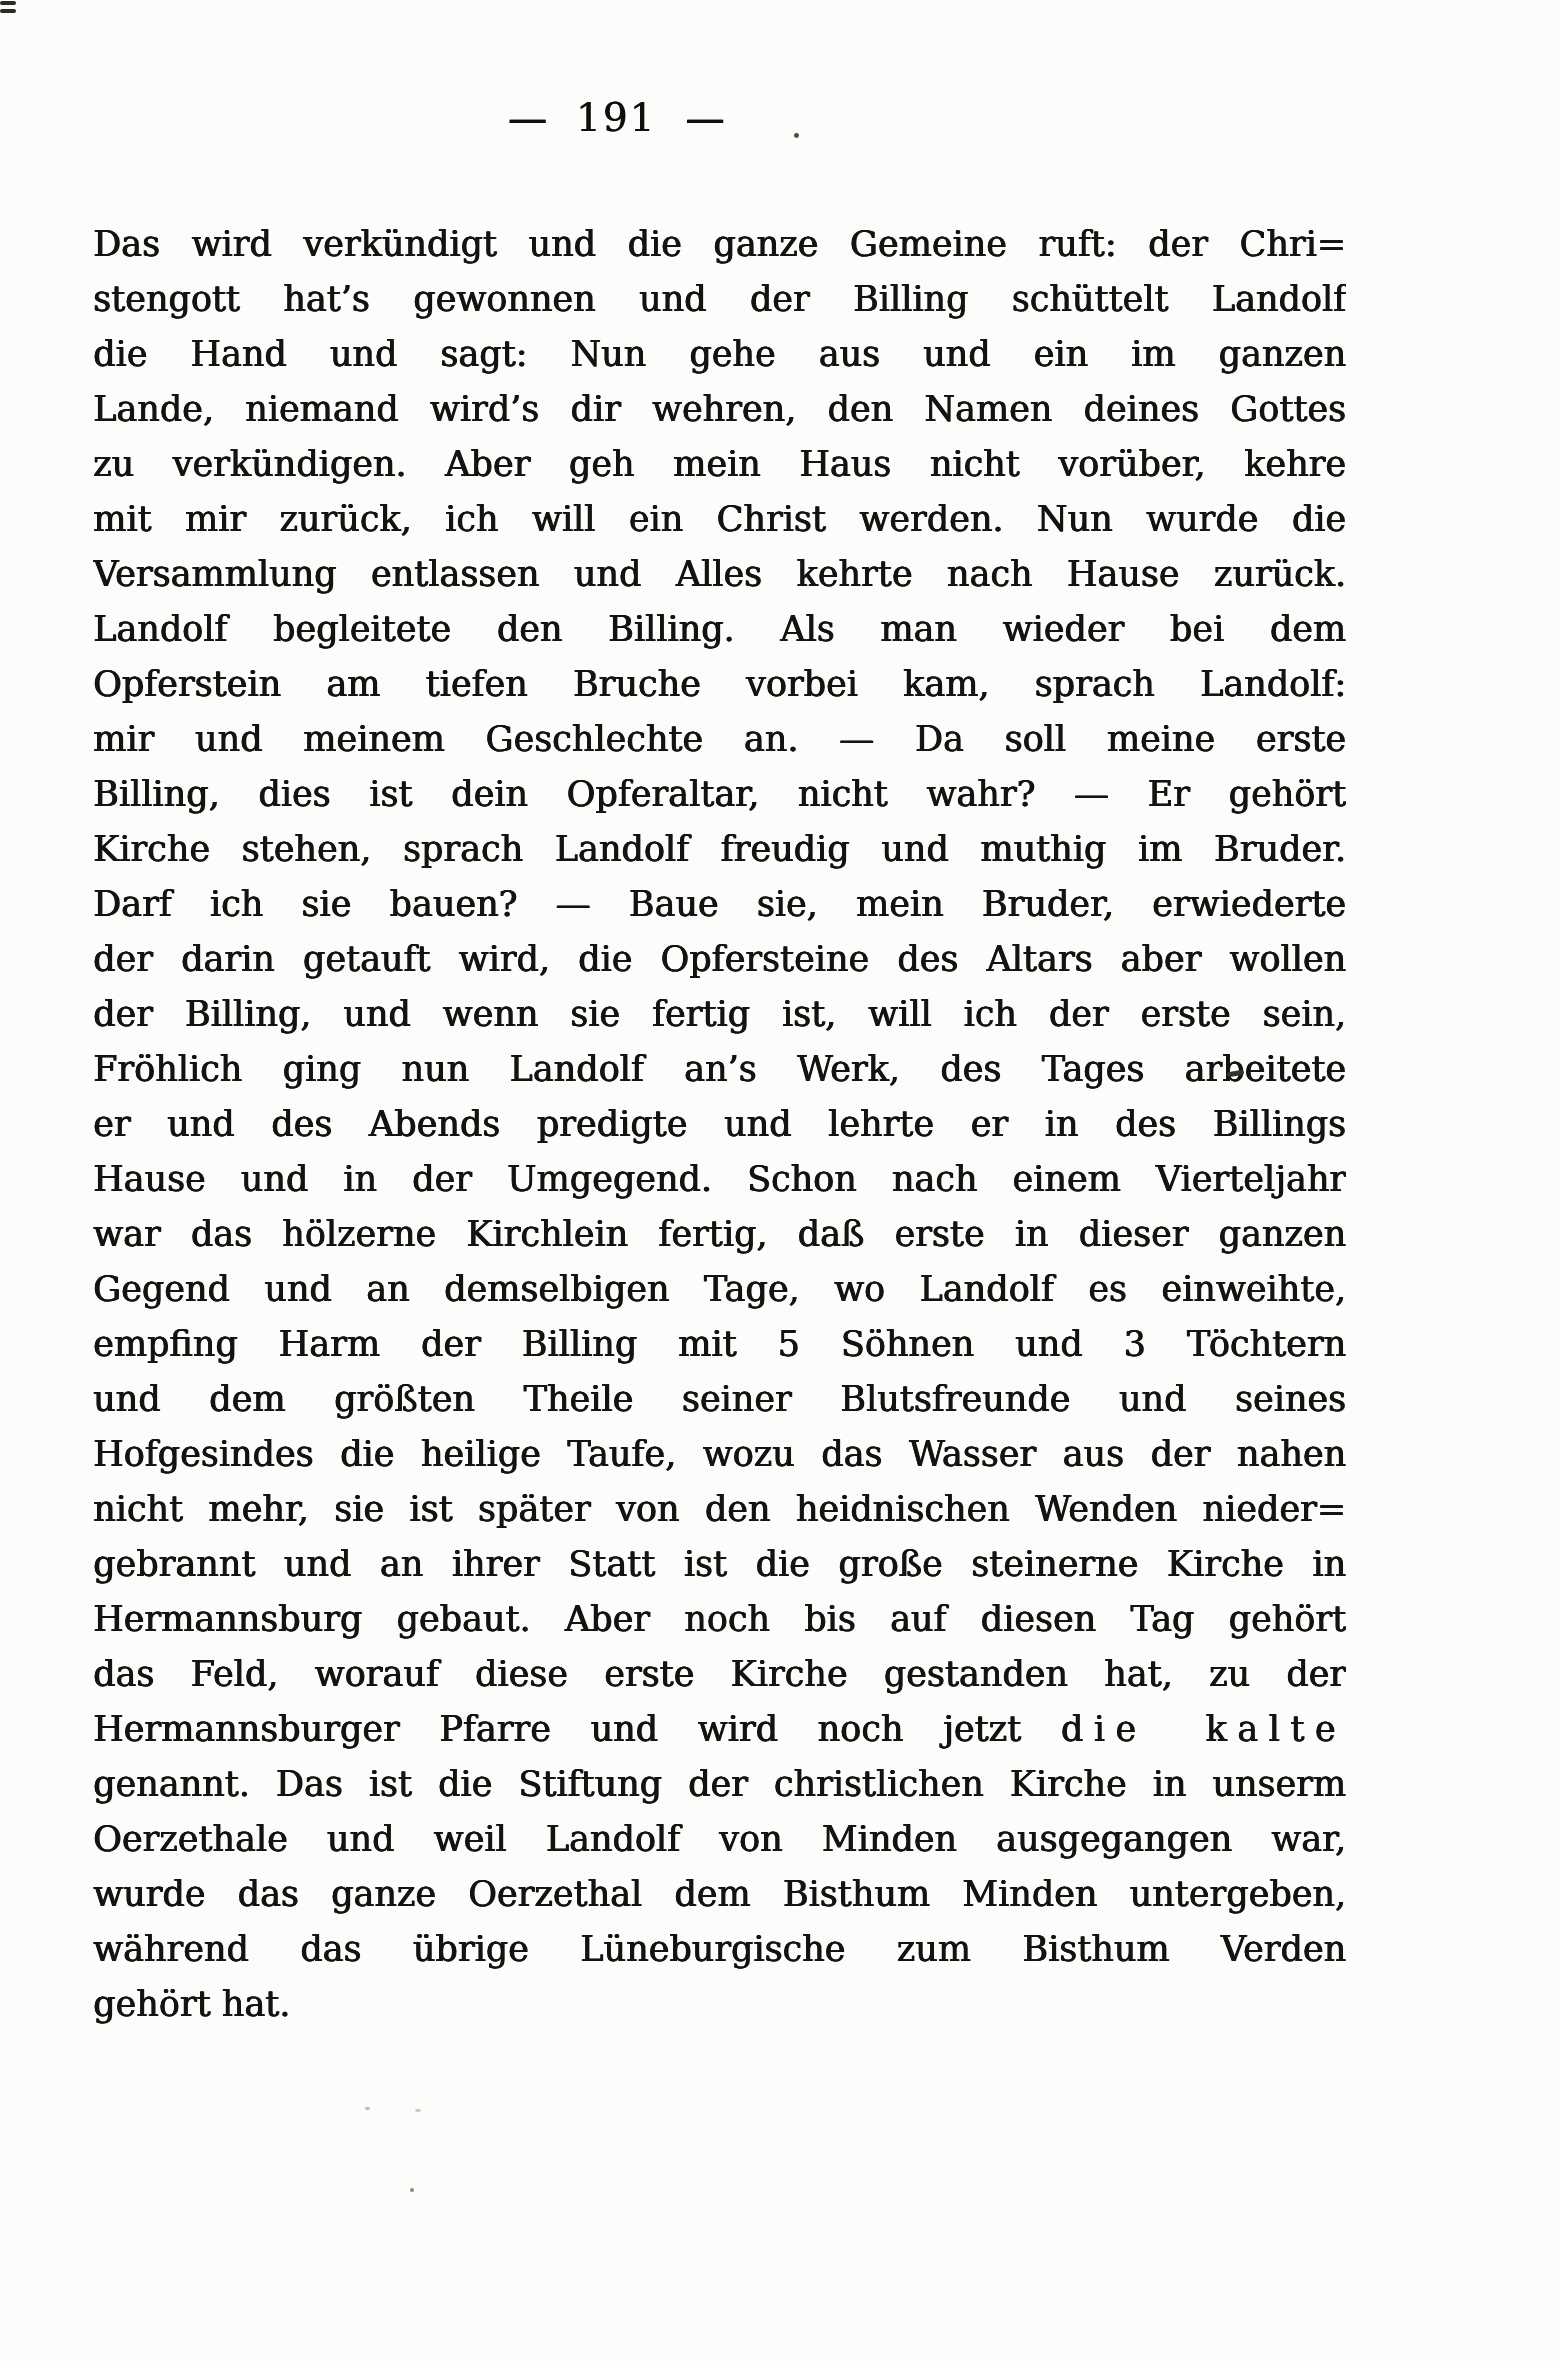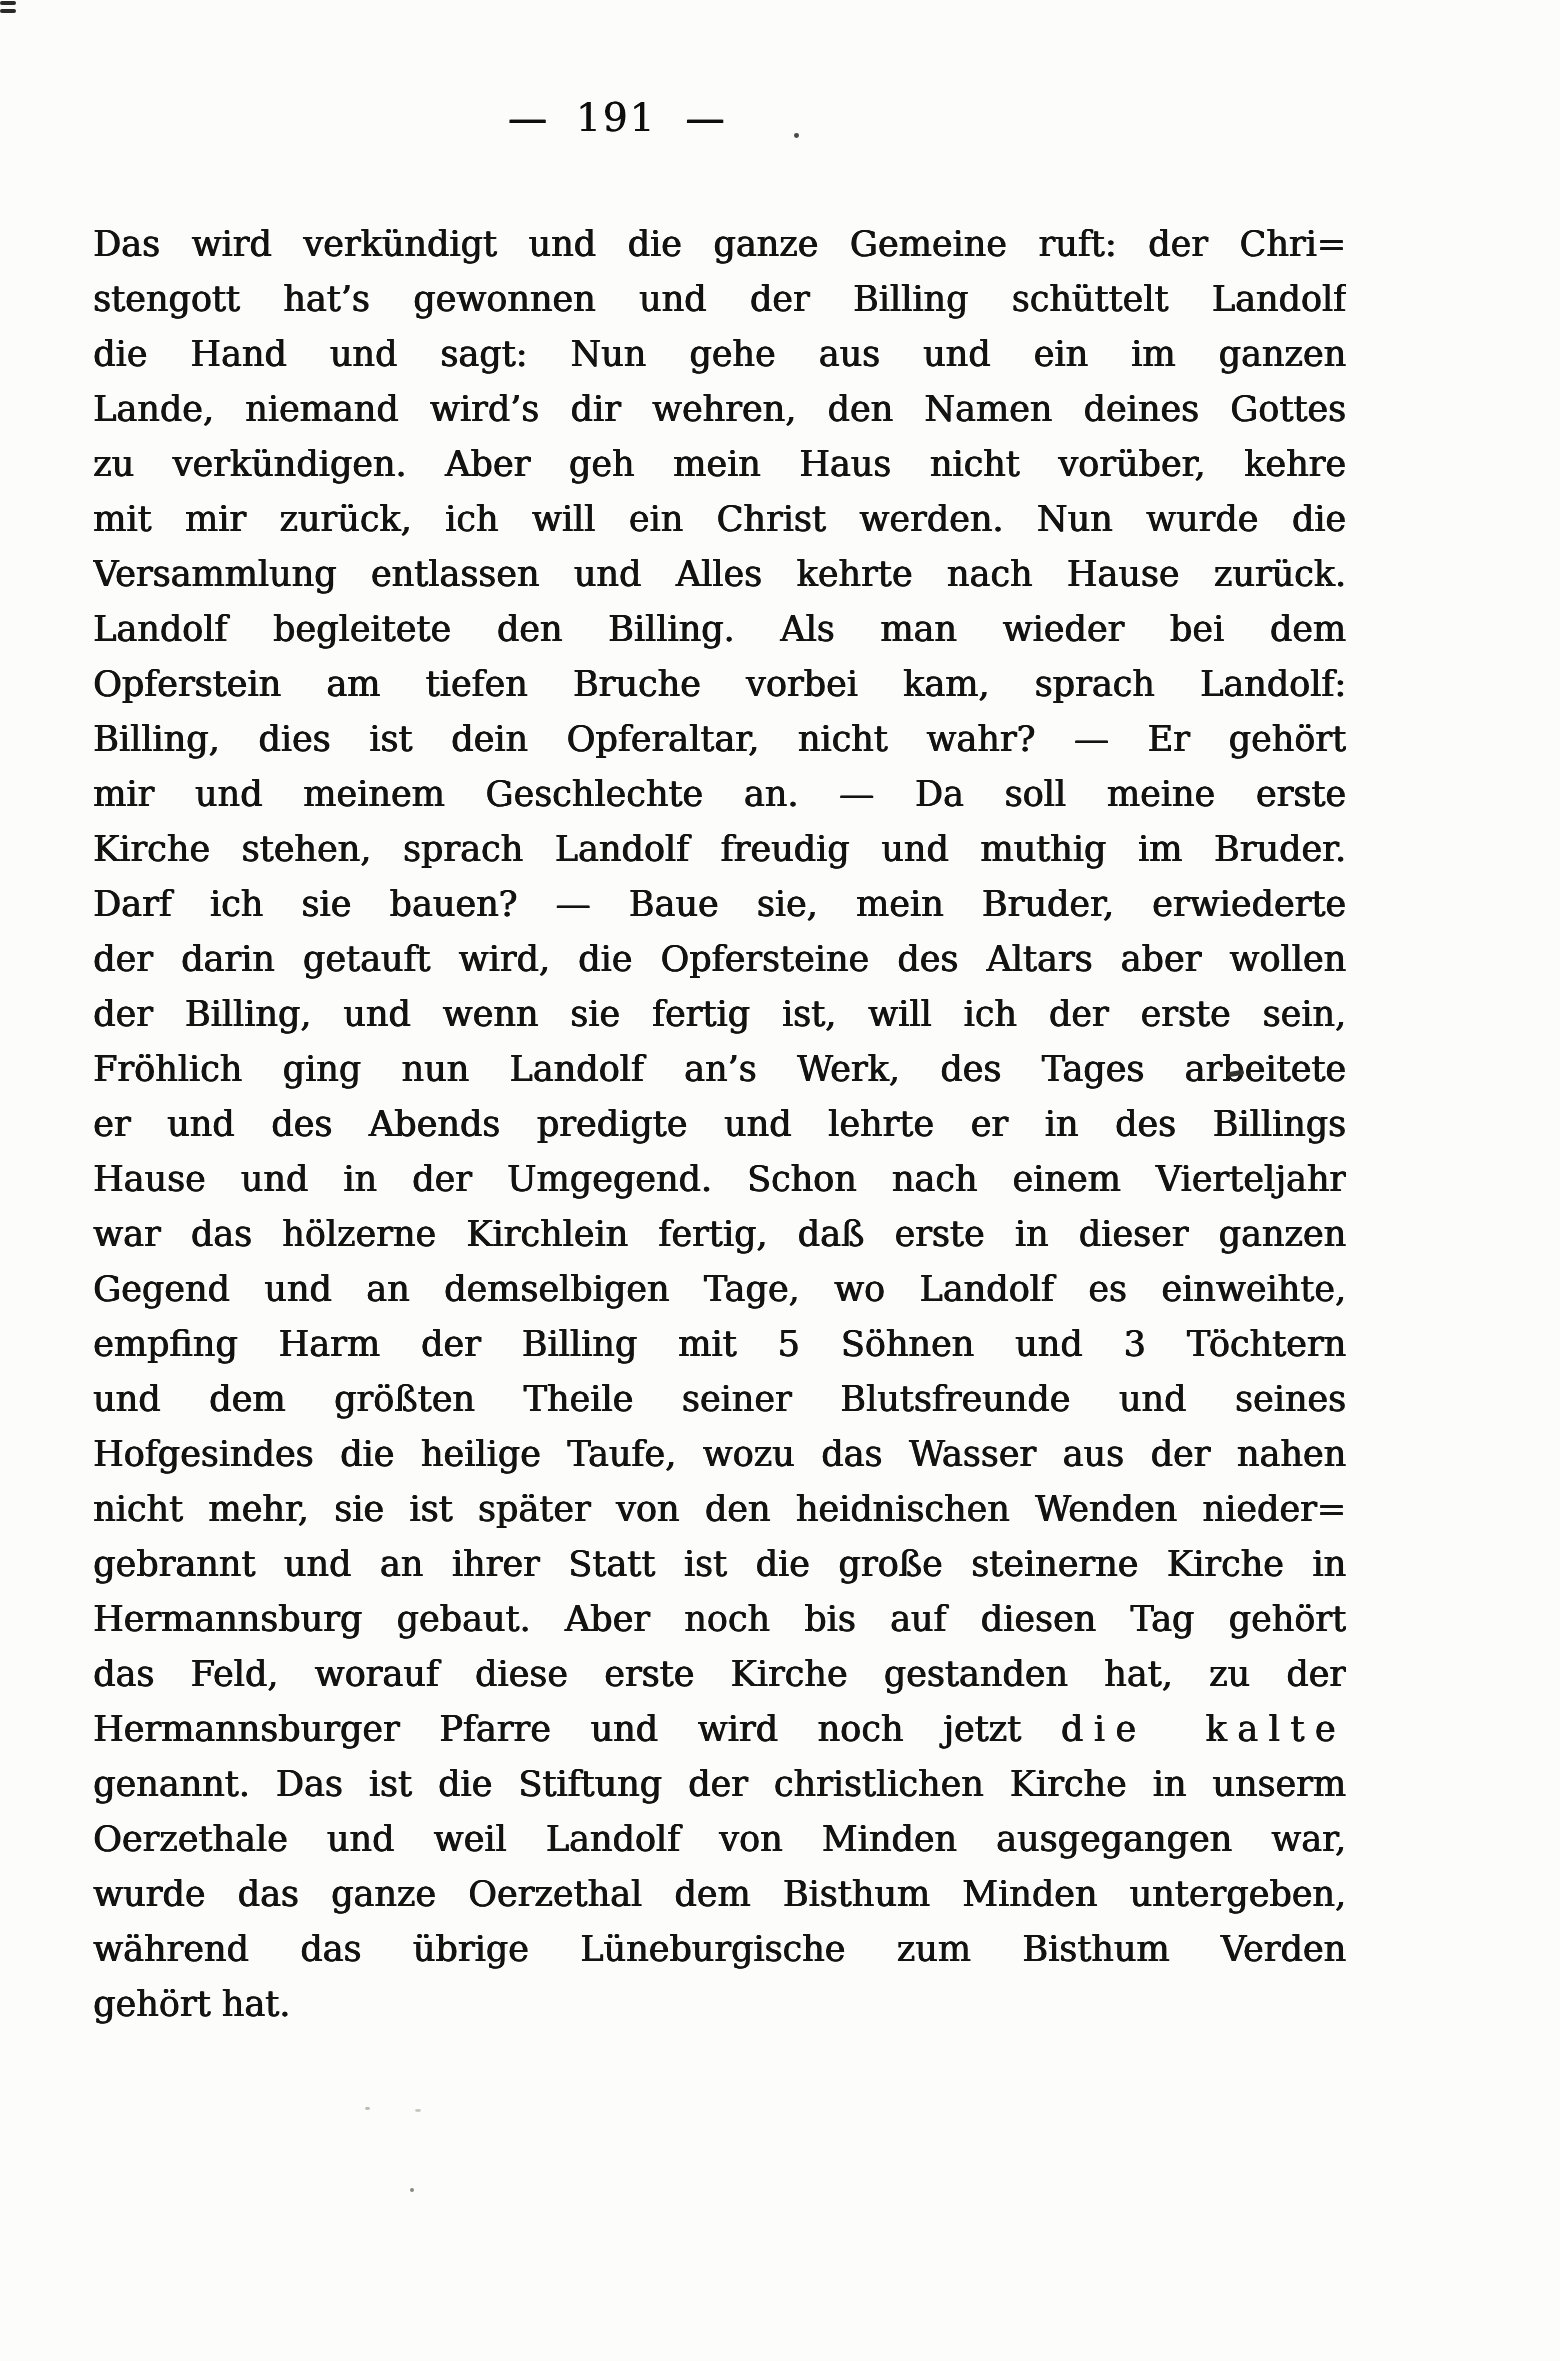--- a/index.html
+++ b/index.html
@@ -80,22 +80,22 @@
   <div class="text-block">
       <div class="line"><span>Das wird verkündigt und die ganze Gemeine ruft: der Chri=</span></div>
       <div class="line"><span>stengott hat’s gewonnen und der Billing schüttelt Landolf</span></div>
       <div class="line"><span>die Hand und sagt: Nun gehe aus und ein im ganzen</span></div>
       <div class="line"><span>Lande, niemand wird’s dir wehren, den Namen deines Gottes</span></div>
       <div class="line"><span>zu verkündigen. Aber geh mein Haus nicht vorüber, kehre</span></div>
       <div class="line"><span>mit mir zurück, ich will ein Christ werden. Nun wurde die</span></div>
       <div class="line"><span>Versammlung entlassen und Alles kehrte nach Hause zurück.</span></div>
       <div class="line"><span>Landolf begleitete den Billing. Als man wieder bei dem</span></div>
       <div class="line"><span>Opferstein am tiefen Bruche vorbei kam, sprach Landolf:</span></div>
+      <div class="line"><span>mir und meinem Geschlechte an. — Da soll meine erste</span></div>
       <div class="line"><span>Billing, dies ist dein Opferaltar, nicht wahr? — Er gehört</span></div>
-      <div class="line"><span>mir und meinem Geschlechte an. — Da soll meine erste</span></div>
       <div class="line"><span>Kirche stehen, sprach Landolf freudig und muthig im Bruder.</span></div>
       <div class="line"><span>Darf ich sie bauen? — Baue sie, mein Bruder, erwiederte</span></div>
       <div class="line"><span>der darin getauft wird, die Opfersteine des Altars aber wollen</span></div>
       <div class="line"><span>der Billing, und wenn sie fertig ist, will ich der erste sein,</span></div>
       <div class="line"><span>Fröhlich ging nun Landolf an’s Werk, des Tages arbeitete</span></div>
       <div class="line"><span>er und des Abends predigte und lehrte er in des Billings</span></div>
       <div class="line"><span>Hause und in der Umgegend. Schon nach einem Vierteljahr</span></div>
       <div class="line"><span>war das hölzerne Kirchlein fertig, daß erste in dieser ganzen</span></div>
       <div class="line"><span>Gegend und an demselbigen Tage, wo Landolf es einweihte,</span></div>
       <div class="line"><span>empfing Harm der Billing mit 5 Söhnen und 3 Töchtern</span></div>

